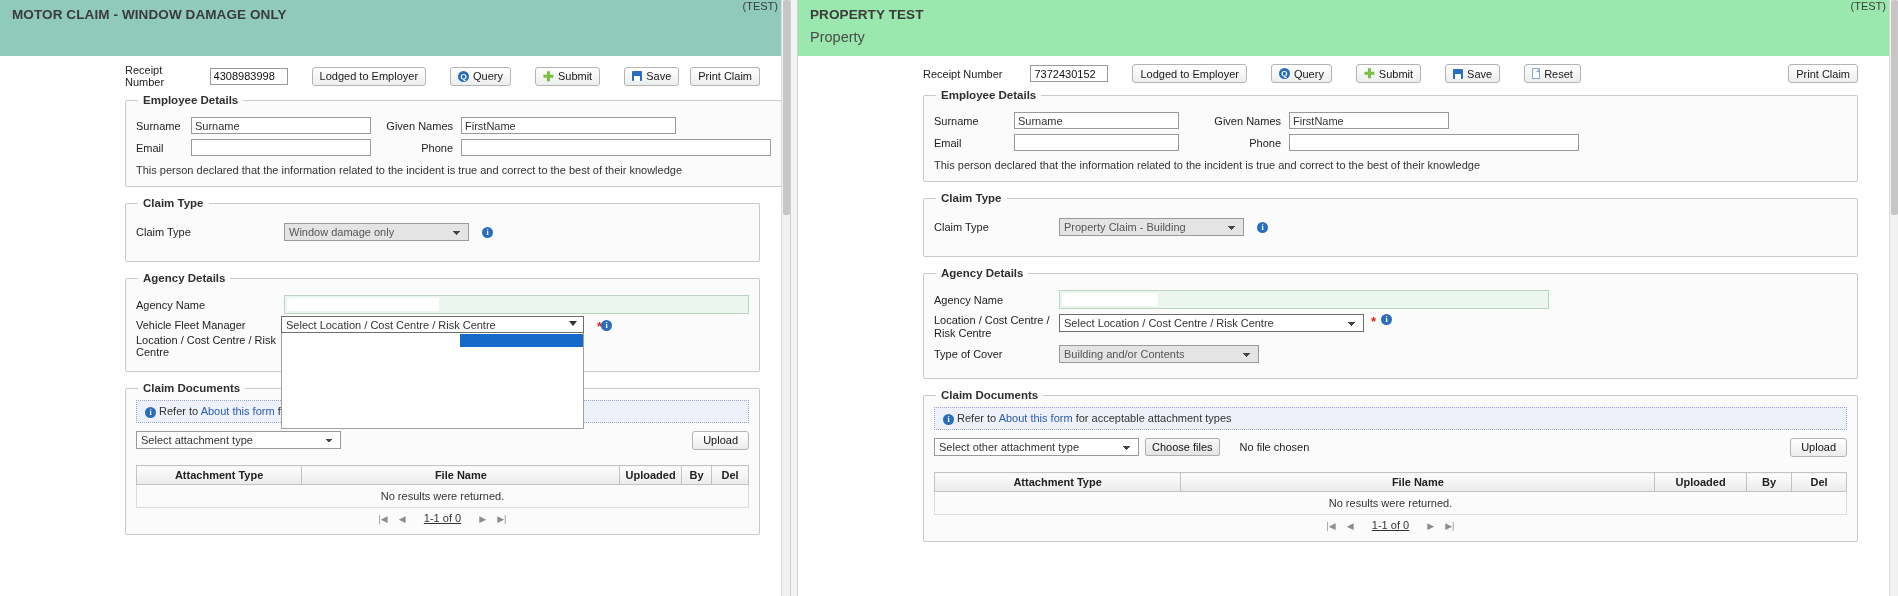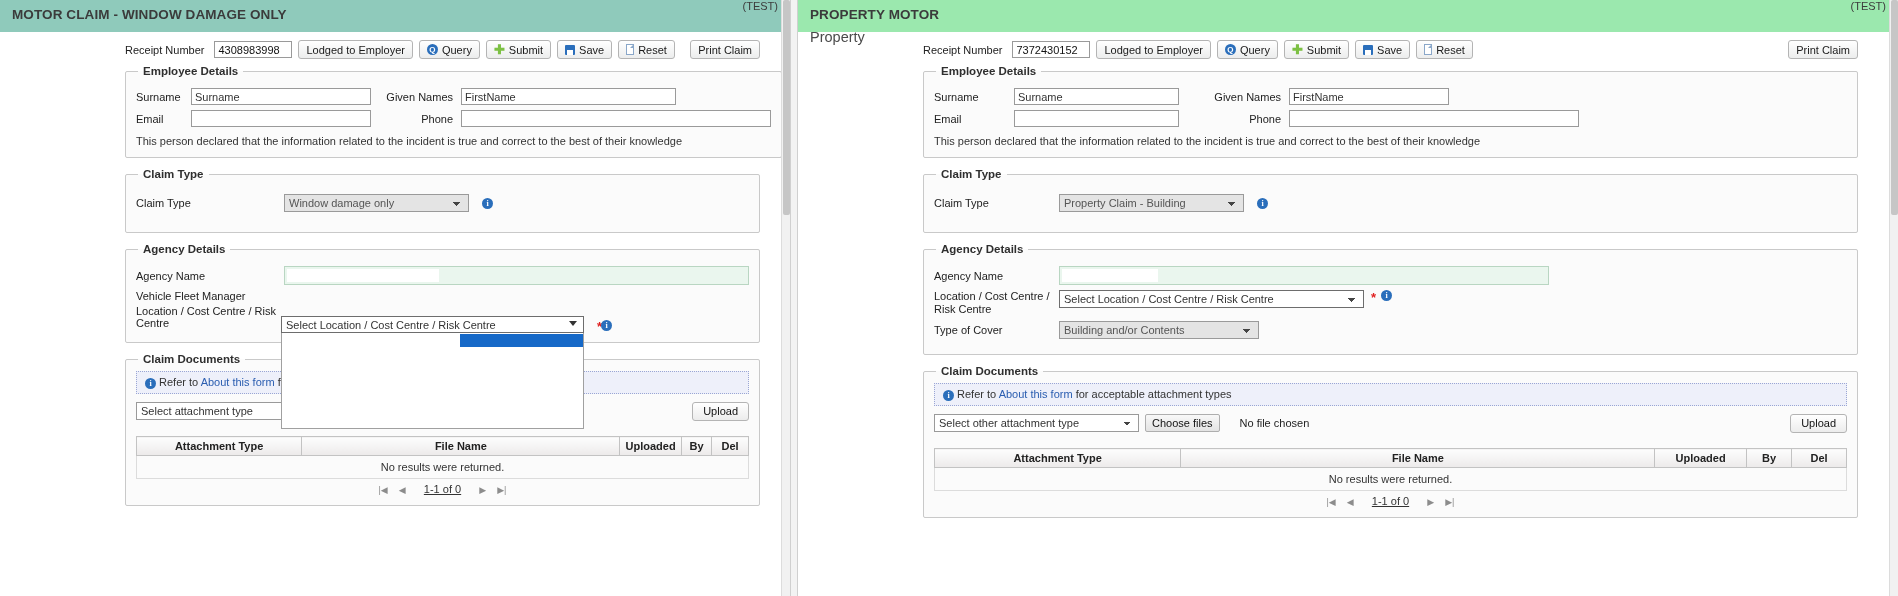--- a/index.html
+++ b/index.html
@@ -13,41 +13,41 @@
   .screen { position: relative; width: 1898px; height: 596px; display: flex; }
 
   
   .pane { position: relative; height: 596px; overflow: hidden; background:#fff; }
   .pane-left  { width: 790px; }
   .pane-right { width: 1100px; }
 
   
   .banner {
     position: relative;
-    height: 32px;
+    height: 56px;
     padding: 4px 12px 0 12px;
   }
   .banner.motor    { background: #8fcabb; }
   .banner.property { background: #9be8ae; }
   .banner-title {
     font-size: 13.5px; font-weight: bold; color: #3b3b3b;
     letter-spacing: .1px; line-height: 18px; padding-top: 2px;
   }
   .banner-sub {
     font-size: 14.5px; color: #4a4a4a; line-height: 20px; padding-top: 3px;
     font-weight: 400;
   }
   .banner-test {
     position: absolute; right: 12px; top: 0;
     font-size: 11px; color: #3c3c3c;
   }
 
   
   .toolbar {
-    display:flex; align-items:center; gap:6px;
+    display:flex; align-items:center; gap:24px;
     padding: 8px 0 6px 0;
     position: relative;
   }
   .toolbar .lbl { font-size: 11px; color:#222; margin-right:4px; }
   .txt-receipt {
     width: 78px; height: 17px; font-size:11px; padding:1px 3px;
     border:1px solid #9a9a9a; background:#fff; color:#111;
     font-family:"Liberation Sans",sans-serif;
   }
   .btn {
@@ -318,21 +318,21 @@
     <div class="vscroll">
       <div class="thumb" style="top:0px;height:215px;"></div>
     </div>
   </div>
 
   <div class="sep-bar"></div>
 
   <div class="pane pane-right">
 
     <div class="banner property">
-      <div class="banner-title">PROPERTY MOTOR</div>
+      <div class="banner-title">PROPERTY TEST</div>
       <div class="banner-sub">Property</div>
       <div class="banner-test">(TEST)</div>
     </div>
 
     <div class="right-content">
 
       <div class="toolbar">
         <span class="lbl">Receipt Number</span>
         <input class="txt-receipt" value="7372430152" style="">
         <button class="btn">

